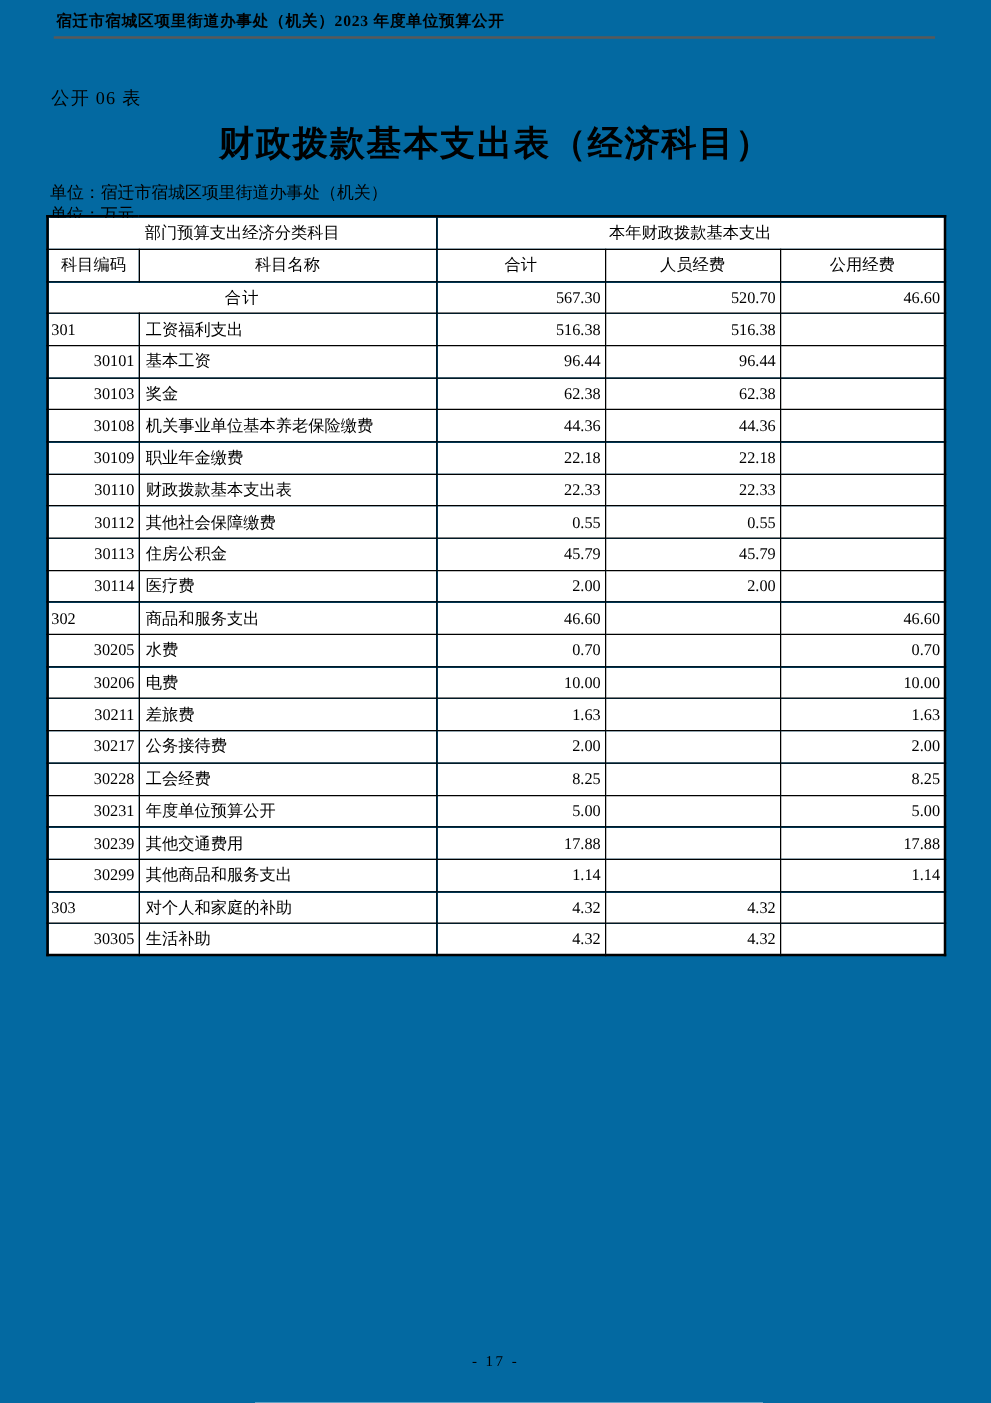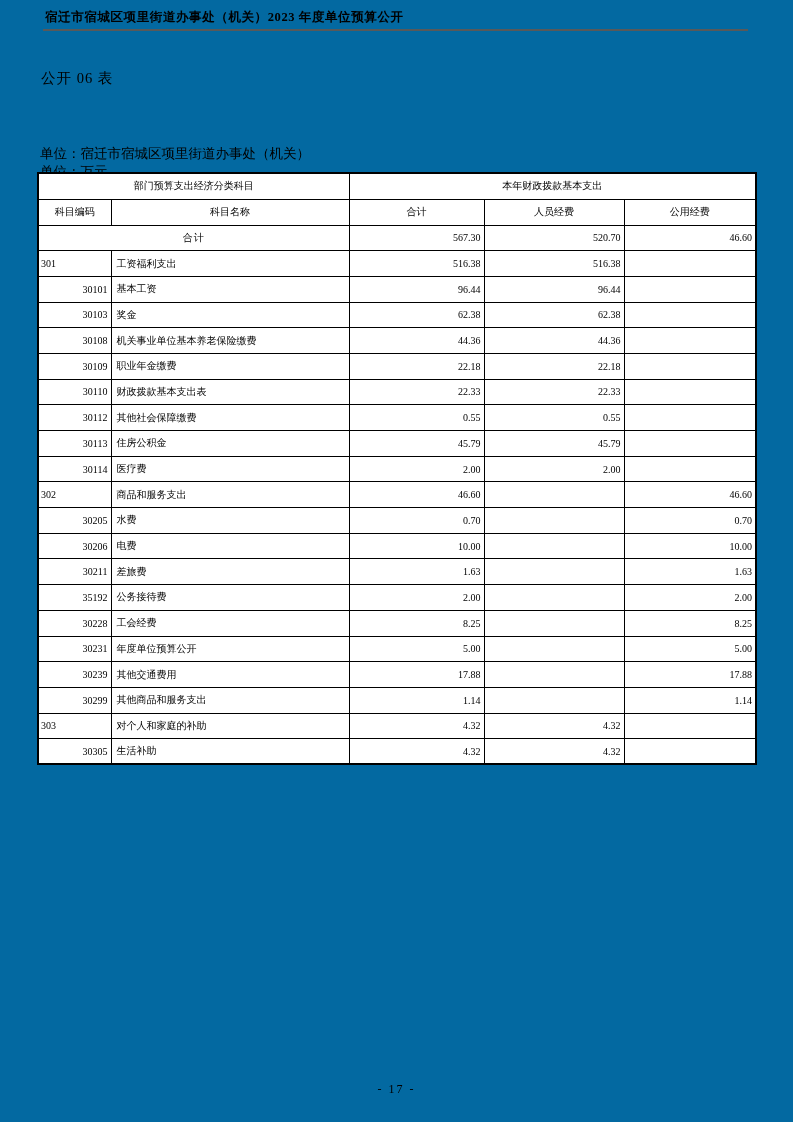--- a/index.html
+++ b/index.html
@@ -35,21 +35,21 @@
     position: absolute; left: 40px; top: 145px; width: 715px;
     display: flex; justify-content: space-between;
     font-size: 13.5px;
     flex-direction: column;
   }
 
   table.budget-table {
     position: absolute; left: 37px; top: 172px;
     width: 718px;
     border-collapse: collapse; table-layout: fixed;
-    font-size: 10px;
+    font-size: 13px;
     border: 2px solid #000;
   }
   .budget-table th, .budget-table td {
     border: 1px solid #000;
     height: 25.7px;
     padding: 0 3px;
     font-weight: normal;
     overflow: hidden; white-space: nowrap;
     background: #fff;
   }
@@ -68,20 +68,21 @@
 </head>
 <body>
 
 <div class="page">
 
   <div class="doc-header">宿迁市宿城区项里街道办事处（机关）2023 年度单位预算公开</div>
   <div class="header-rule"></div>
 
   <div class="sheet-label">公开 06 表</div>
 
+  <h1 class="title">财政拨款基本支出表（经济科目）</h1>
 
   <div class="unit-row">
     <span>单位：宿迁市宿城区项里街道办事处（机关）</span>
     <span>单位：万元</span>
   </div>
 
   <table class="budget-table">
     <colgroup>
       <col style="width:73px">
       <col style="width:238px">
@@ -194,21 +195,21 @@
           <td class="num">10.00</td>
         </tr>
         <tr>
           <td class="code lvl2">30211</td>
           <td class="name">差旅费</td>
           <td class="num">1.63</td>
           <td class="num"></td>
           <td class="num">1.63</td>
         </tr>
         <tr>
-          <td class="code lvl2">35192</td>
+          <td class="code lvl2">30217</td>
           <td class="name">公务接待费</td>
           <td class="num">2.00</td>
           <td class="num"></td>
           <td class="num">2.00</td>
         </tr>
         <tr>
           <td class="code lvl2">30228</td>
           <td class="name">工会经费</td>
           <td class="num">8.25</td>
           <td class="num"></td>

